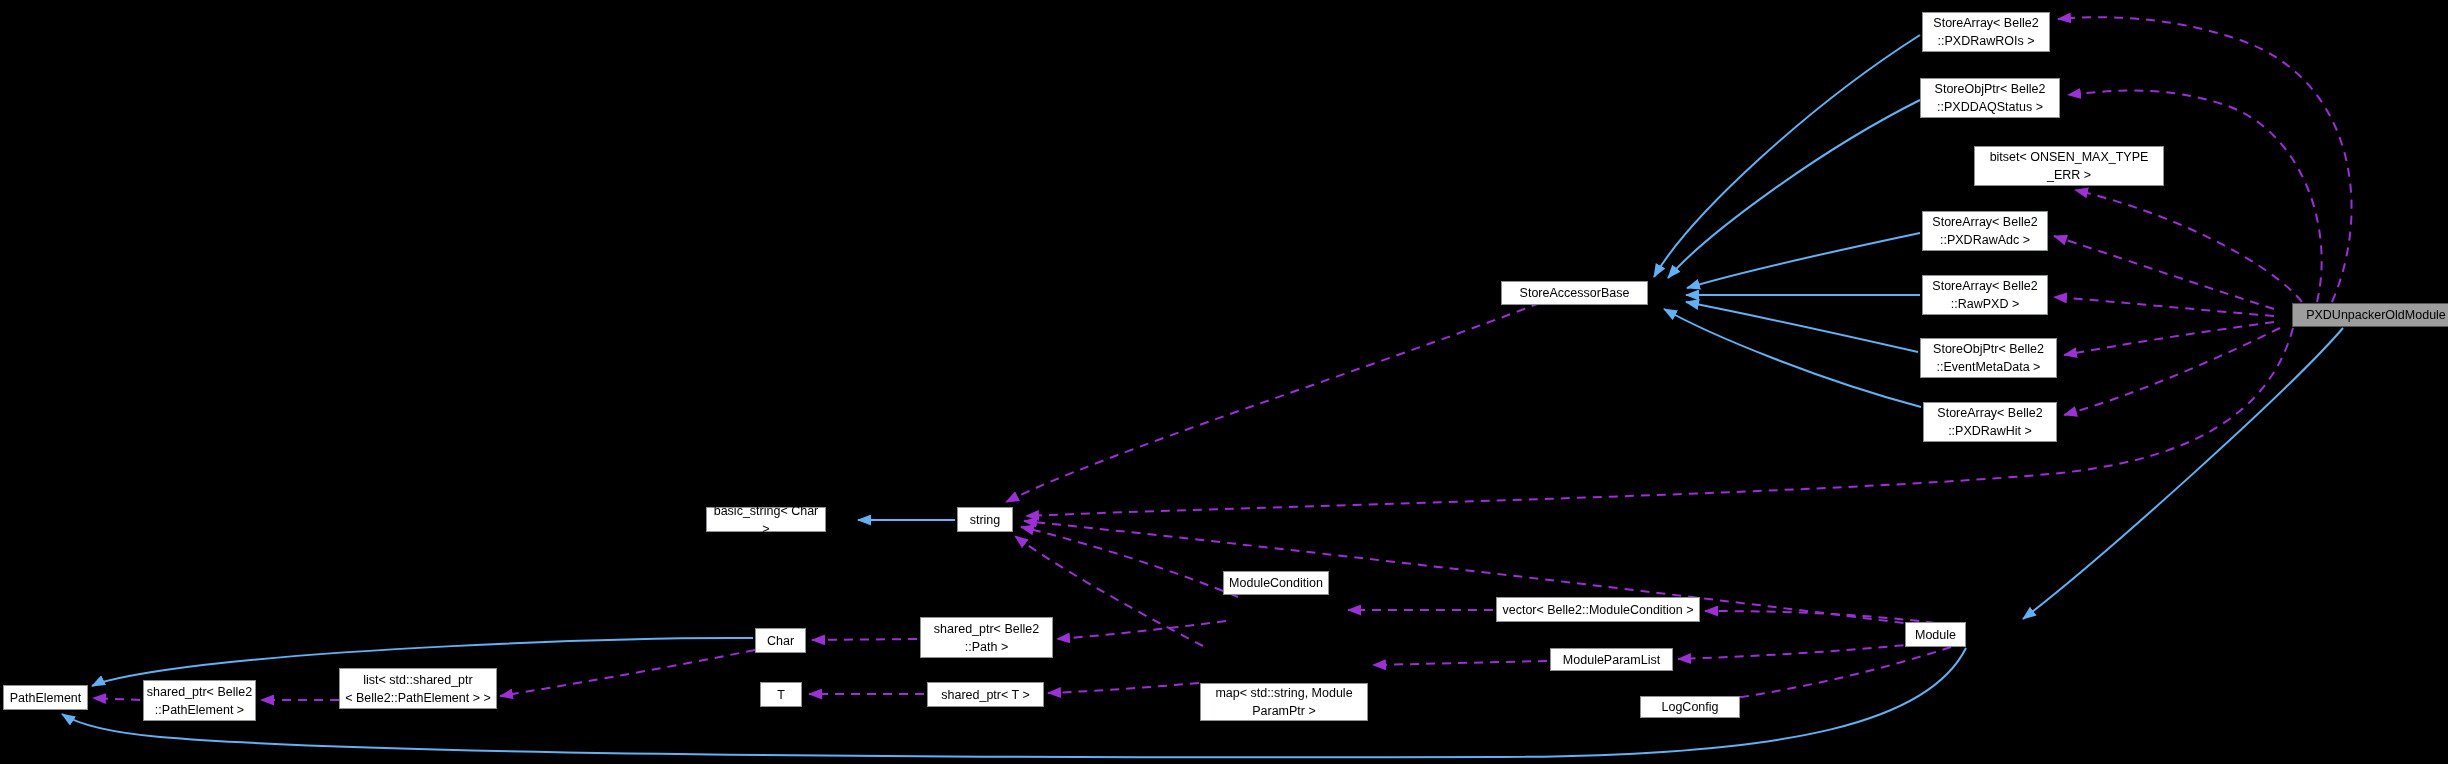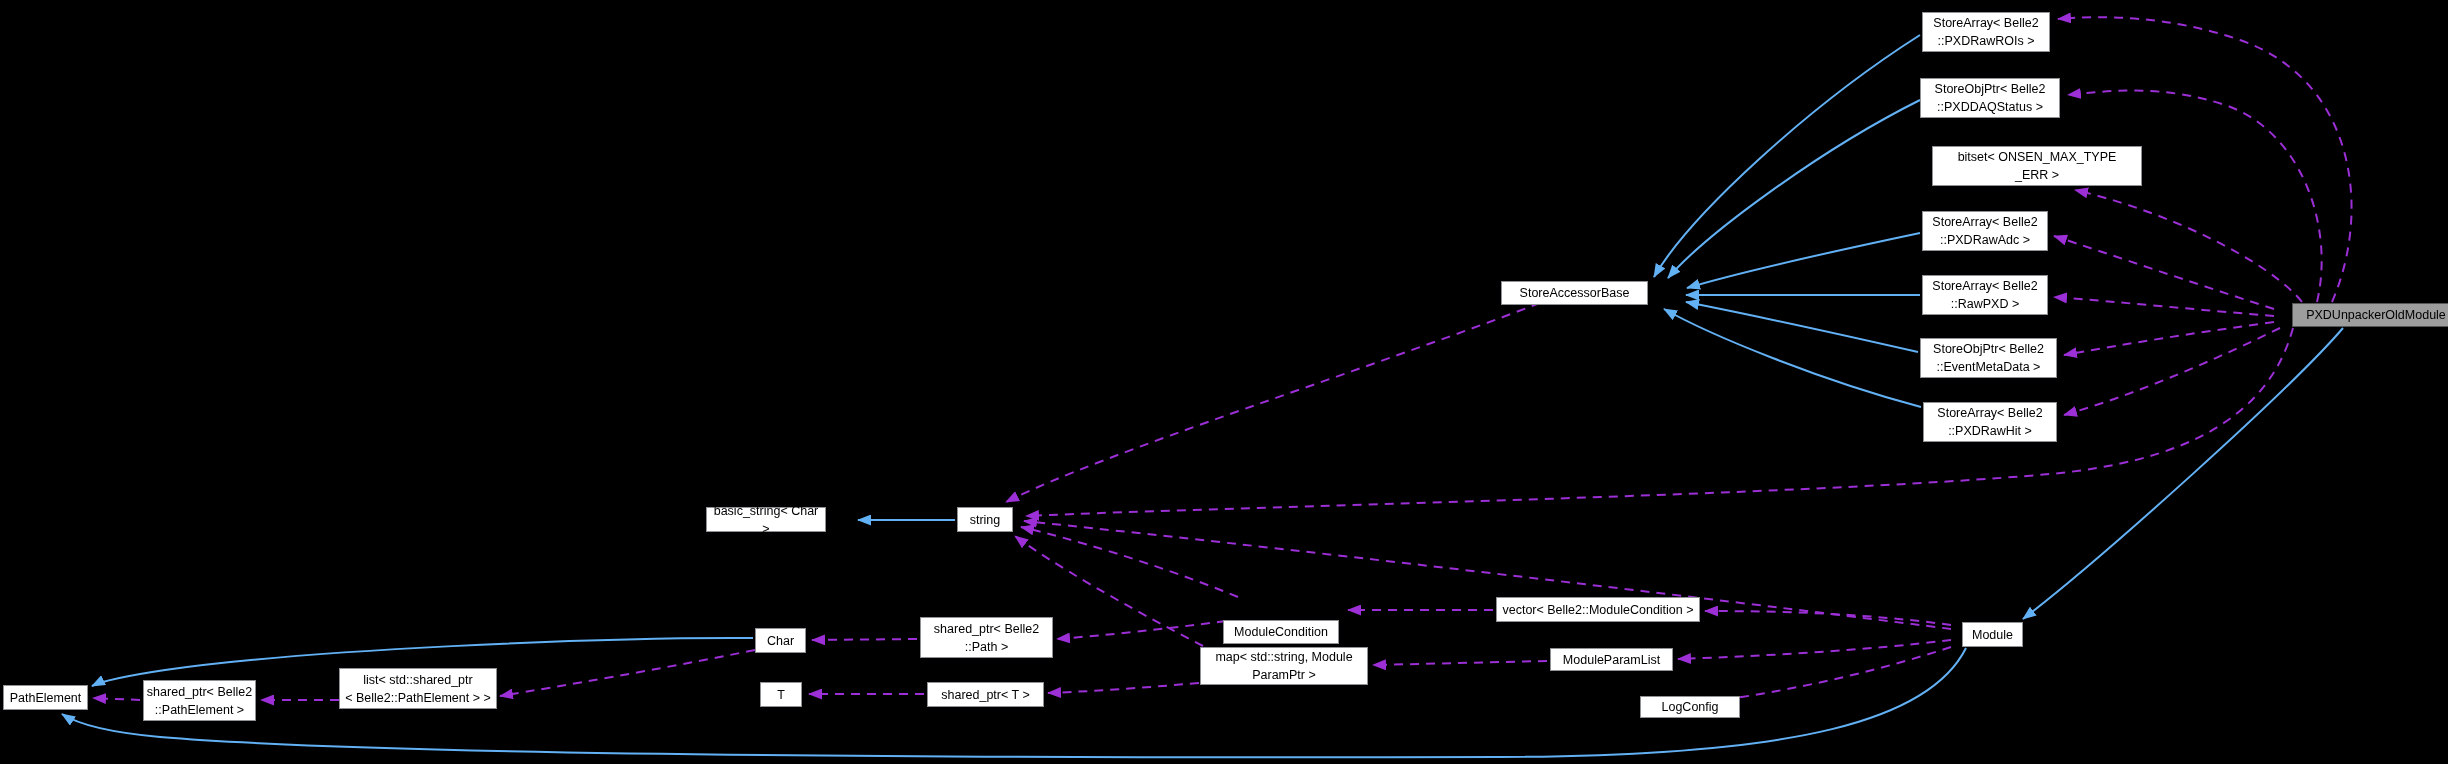--- a/index.html
+++ b/index.html
@@ -68,41 +68,41 @@
     <path class="e-use" d="M924,694 L809,694" marker-end="url(#ap)"></path>
     <path class="e-use" d="M755,650 C655,670 562,686 500,696" marker-end="url(#ap)"></path>
     <path class="e-use" d="M339,700 L261,700" marker-end="url(#ap)"></path>
     <path class="e-use" d="M140,700 L93,698" marker-end="url(#ap)"></path>
   </svg>
 
   <div class="node" style="left:1922px;top:12px;width:128px;height:40px">StoreArray&lt; Belle2
 ::PXDRawROIs &gt;</div>
   <div class="node" style="left:1920px;top:78px;width:140px;height:40px">StoreObjPtr&lt; Belle2
 ::PXDDAQStatus &gt;</div>
-  <div class="node" style="left:1932px;top:146px;width:210px;height:40px">bitset&lt; ONSEN_MAX_TYPE
+  <div class="node" style="left:1974px;top:146px;width:190px;height:40px">bitset&lt; ONSEN_MAX_TYPE
 _ERR &gt;</div>
   <div class="node" style="left:1922px;top:211px;width:126px;height:40px">StoreArray&lt; Belle2
 ::PXDRawAdc &gt;</div>
   <div class="node" style="left:1922px;top:275px;width:126px;height:40px">StoreArray&lt; Belle2
 ::RawPXD &gt;</div>
   <div class="node" style="left:1920px;top:338px;width:137px;height:40px">StoreObjPtr&lt; Belle2
 ::EventMetaData &gt;</div>
   <div class="node" style="left:1923px;top:402px;width:134px;height:40px">StoreArray&lt; Belle2
 ::PXDRawHit &gt;</div>
   <div class="node" style="left:1501px;top:281px;width:147px;height:24px">StoreAccessorBase</div>
   <div class="node hl" style="left:2276px;top:303px;width:168px;height:24px">PXDUnpackerOldModule</div>
   <div class="node" style="left:706px;top:507px;width:120px;height:25px">basic_string&lt; Char &gt;</div>
   <div class="node" style="left:957px;top:507px;width:56px;height:25px">string</div>
-  <div class="node" style="left:1223px;top:620px;width:116px;height:24px">ModuleCondition</div>
+  <div class="node" style="left:1223px;top:571px;width:106px;height:24px">ModuleCondition</div>
   <div class="node" style="left:1496px;top:597px;width:204px;height:25px">vector&lt; Belle2::ModuleCondition &gt;</div>
-  <div class="node" style="left:1200px;top:647px;width:168px;height:38px">map&lt; std::string, Module
+  <div class="node" style="left:1200px;top:683px;width:168px;height:38px">map&lt; std::string, Module
 ParamPtr &gt;</div>
   <div class="node" style="left:1550px;top:648px;width:123px;height:23px">ModuleParamList</div>
   <div class="node" style="left:1640px;top:696px;width:100px;height:22px">LogConfig</div>
-  <div class="node" style="left:1962px;top:622px;width:61px;height:25px">Module</div>
+  <div class="node" style="left:1905px;top:622px;width:61px;height:25px">Module</div>
   <div class="node" style="left:755px;top:628px;width:51px;height:25px">Char</div>
   <div class="node" style="left:920px;top:617px;width:133px;height:41px">shared_ptr&lt; Belle2
 ::Path &gt;</div>
   <div class="node" style="left:760px;top:682px;width:42px;height:25px">T</div>
   <div class="node" style="left:927px;top:682px;width:117px;height:25px">shared_ptr&lt; T &gt;</div>
   <div class="node" style="left:3px;top:685px;width:85px;height:25px">PathElement</div>
   <div class="node" style="left:143px;top:680px;width:113px;height:41px">shared_ptr&lt; Belle2
 ::PathElement &gt;</div>
   <div class="node" style="left:339px;top:668px;width:158px;height:41px">list&lt; std::shared_ptr
 &lt; Belle2::PathElement &gt; &gt;</div>

